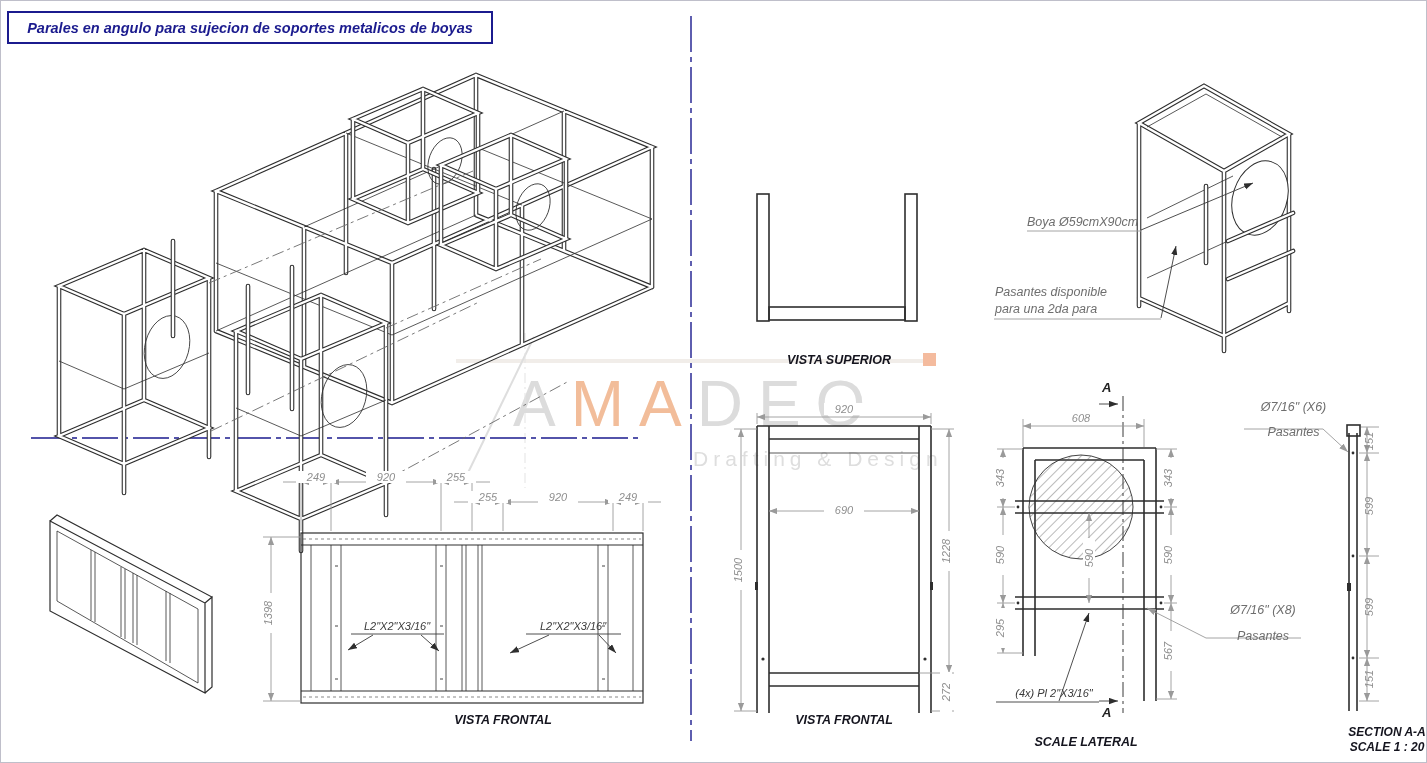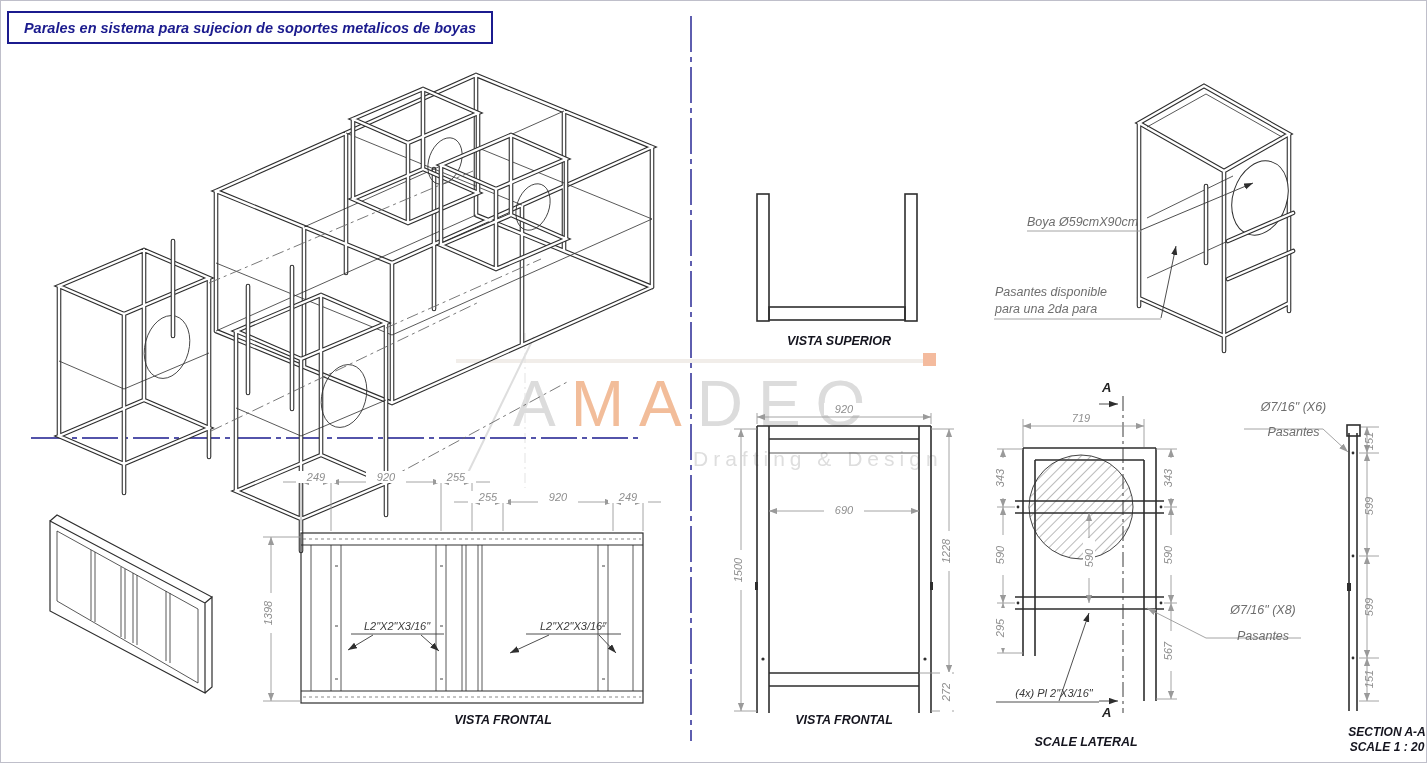--- a/index.html
+++ b/index.html
@@ -266,47 +266,47 @@
       <path class="d" marker-start="url(#arrD)" marker-end="url(#arrD)" d="M1366,452 V555"></path>
       <path class="d" marker-start="url(#arrD)" marker-end="url(#arrD)" d="M1366,555 V657"></path>
       <path class="d" marker-start="url(#arrD)" marker-end="url(#arrD)" d="M1366,657 V700"></path>
 
       <path class="lg" d="M1243,428 H1322"></path>
       <path class="lg" marker-end="url(#arrG)" d="M1322,428 L1347,451"></path>
       <path class="lg" d="M1205,637 H1300"></path>
     </g>
   </svg>
 
-  <div class="title-box" style="left:6px;top:10px;width:482px;height:29px">Parales en sistema para sujecion de soportes metalicos de boyas</div>
+  <div class="title-box" style="left:6px;top:10px;width:482px;height:29px">Parales en angulo para sujecion de soportes metalicos de boyas</div>
 
   <div class="dim" style="left:295px;top:470px">249</div>
   <div class="dim" style="left:365px;top:470px">920</div>
   <div class="dim" style="left:435px;top:470px">255</div>
   <div class="dim" style="left:467px;top:490px">255</div>
   <div class="dim" style="left:537px;top:490px">920</div>
   <div class="dim" style="left:607px;top:490px">249</div>
   <div class="dim v" style="left:247px;top:606px">1398</div>
   <div class="ann2" style="left:346px;top:619px;width:100px">L2"X2"X3/16"</div>
   <div class="ann2" style="left:522px;top:619px;width:100px">L2"X2"X3/16"</div>
   <div class="lbl" style="left:422px;top:712px;width:160px">VISTA FRONTAL</div>
 
-  <div class="lbl" style="left:758px;top:333px;width:160px">VISTA SUPERIOR</div>
+  <div class="lbl" style="left:758px;top:352px;width:160px">VISTA SUPERIOR</div>
 
   <div class="ann" style="left:1026px;top:214px">Boya Ø59cmX90cm</div>
   <div class="ann" style="left:994px;top:284px">Pasantes disponible</div>
   <div class="ann" style="left:994px;top:301px">para una 2da para</div>
 
   <div class="dim" style="left:823px;top:402px">920</div>
   <div class="dim" style="left:823px;top:503px">690</div>
   <div class="dim v" style="left:717px;top:563px">1500</div>
   <div class="dim v" style="left:925px;top:544px">1228</div>
   <div class="dim v" style="left:925px;top:685px">272</div>
   <div class="lbl" style="left:763px;top:712px;width:160px">VISTA FRONTAL</div>
 
-  <div class="dim" style="left:1060px;top:411px">719</div>
+  <div class="dim" style="left:1060px;top:411px">608</div>
   <div class="dim v" style="left:979px;top:471px">343</div>
   <div class="dim v" style="left:979px;top:548px">590</div>
   <div class="dim v" style="left:979px;top:621px">295</div>
   <div class="dim v" style="left:1147px;top:471px">343</div>
   <div class="dim v" style="left:1147px;top:548px">590</div>
   <div class="dim v" style="left:1147px;top:644px">567</div>
   <div class="dim v" style="left:1068px;top:551px">590</div>
   <div class="seca" style="left:1101px;top:379px">A</div>
   <div class="seca" style="left:1101px;top:704px">A</div>
   <div class="ann2" style="left:993px;top:686px;width:120px">(4x) Pl 2"X3/16"</div>

